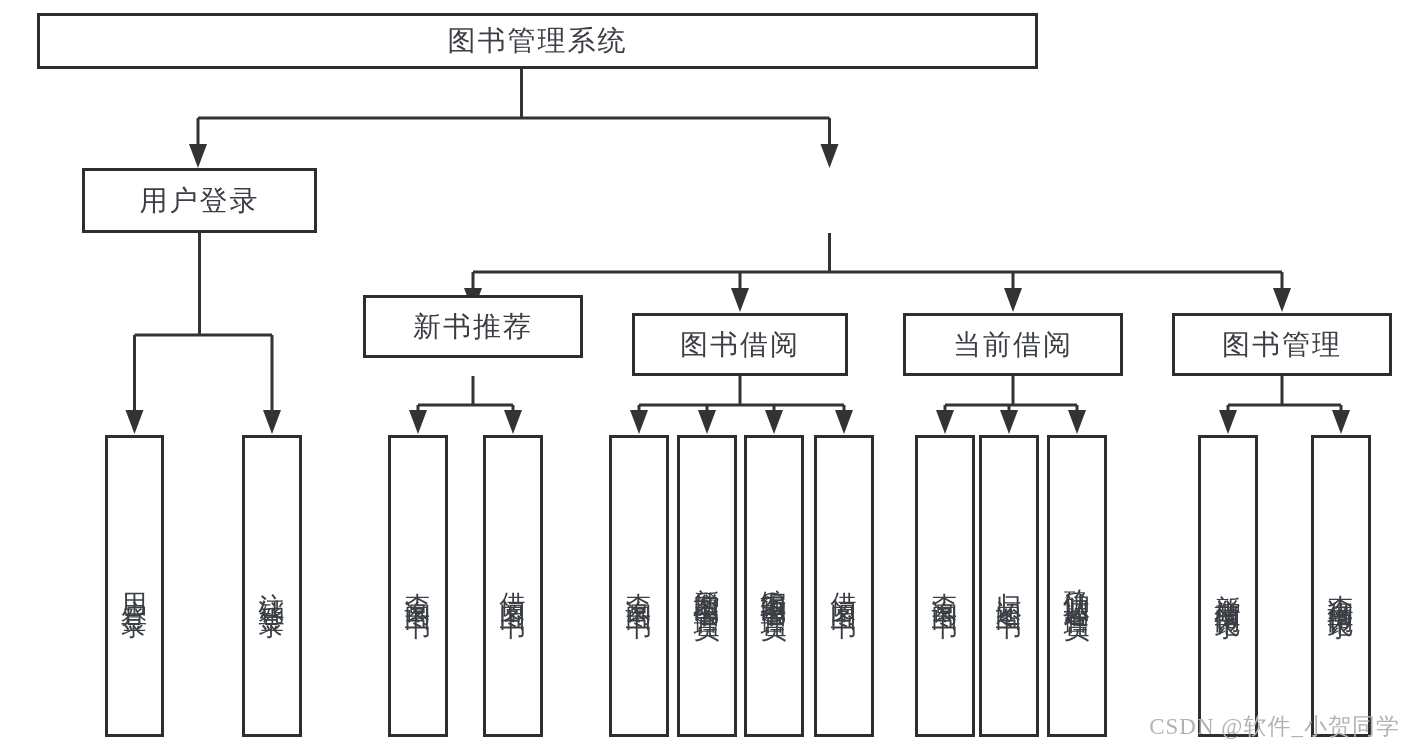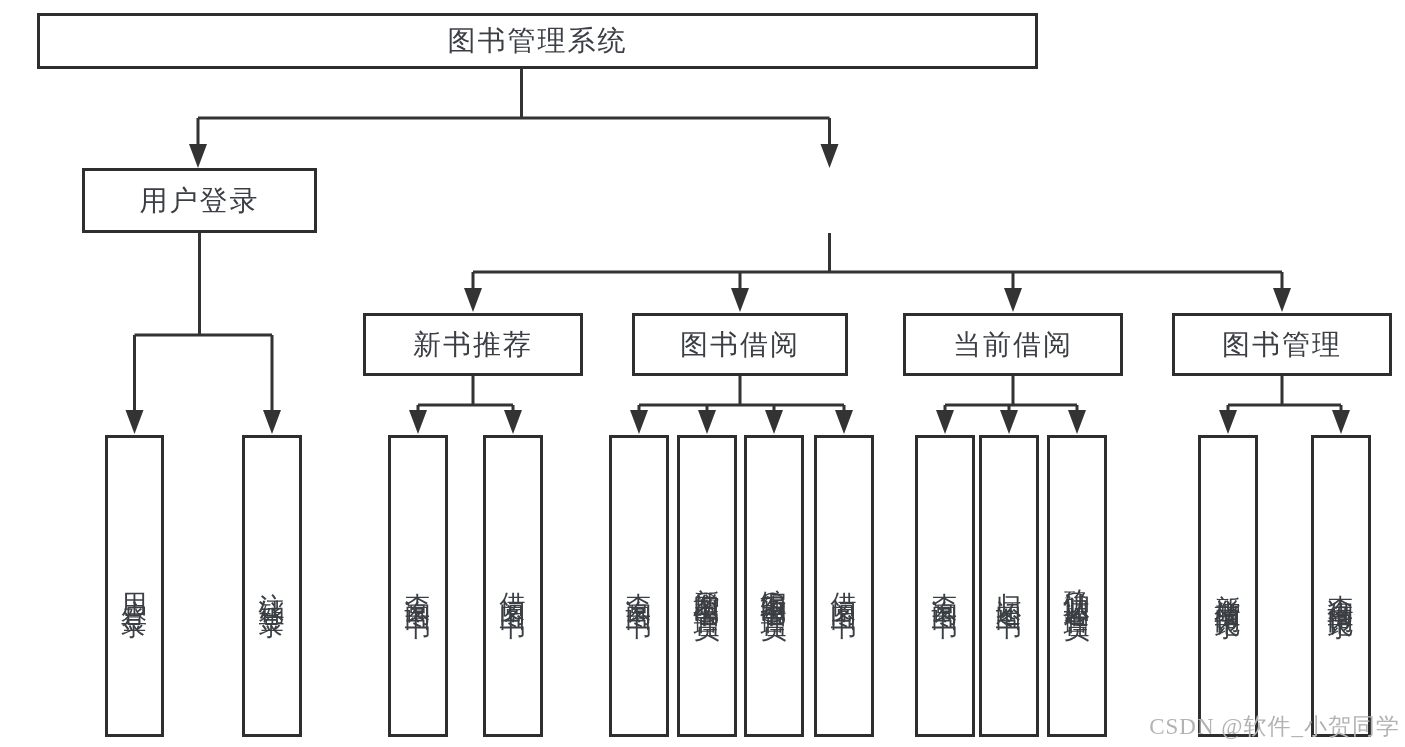--- a/index.html
+++ b/index.html
@@ -19,21 +19,21 @@
     background: #ffffff;
     color: #3b3f44;
     display: flex;
     align-items: center;
     justify-content: center;
   }
   .h-node { font-size: 28px; letter-spacing: 2px; white-space: nowrap; }
   .root  { left: 21px;  top: 13px;  width: 1001px; height: 56px; margin-left: 16px; }
   .b-user { left: 82px;  top: 168px; width: 235px; height: 65px; }
   .b-book { left: 712px; top: 168px; width: 235px; height: 65px; }
-  .m-rec  { left: 363px; top: 313px; width: 220px; height: 63px; }
+  .m-rec  { left: 363px; top: 295px; width: 220px; height: 63px; }
   .m-bor  { left: 632px; top: 313px; width: 216px; height: 63px; }
   .m-cur  { left: 903px; top: 313px; width: 220px; height: 63px; }
   .m-log  { left: 1172px; top: 313px; width: 220px; height: 63px; }
   .leaf { top: 435px; height: 302px; width: 60px; }
   .leaf span {
     writing-mode: vertical-rl;
     text-orientation: mixed;
     font-size: 26px;
     letter-spacing: 7px;
     line-height: 1;

